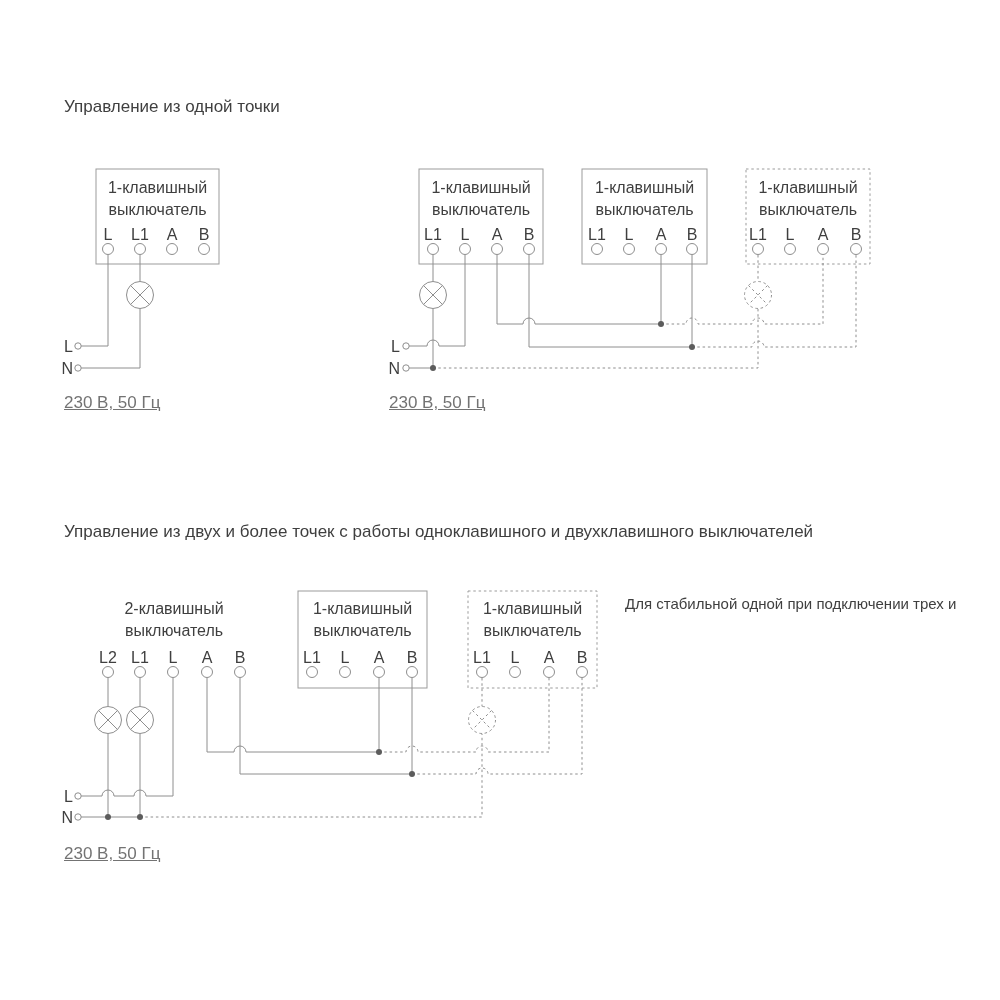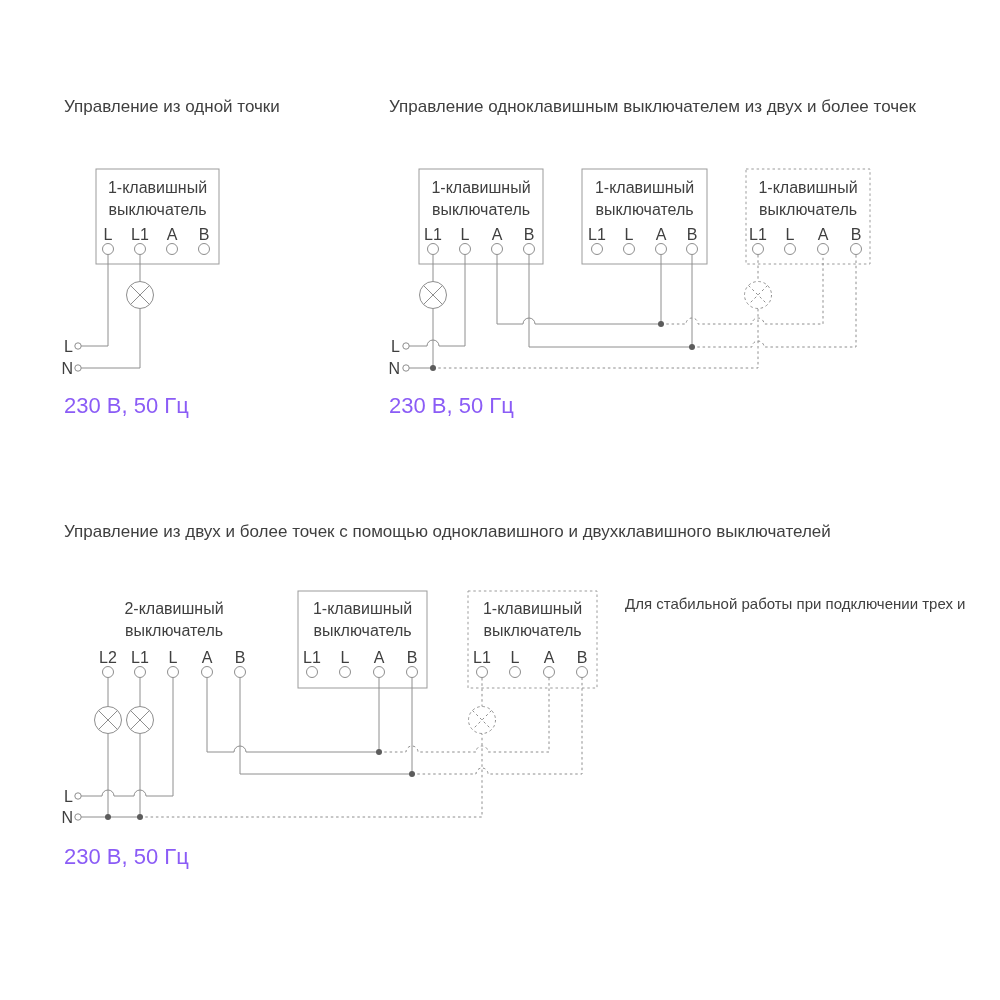--- a/index.html
+++ b/index.html
@@ -1,39 +1,38 @@
 <!DOCTYPE html>
 <html><head>
 <meta charset="utf-8">
 <style>
   html,body{margin:0;padding:0;background:#fff;}
   #canvas{position:relative;width:1000px;height:1000px;background:#fff;overflow:hidden;
           font-family:"Liberation Sans",sans-serif;text-align:center;}
   .title{position:absolute;font-size:17px;color:#3f3f3f;white-space:nowrap;}
-  .voltage{position:absolute;font-size:22px;color:#8b5cf6;white-space:nowrap;}
+  .voltage{position:absolute;font-size:17px;color:#737373;white-space:nowrap;text-decoration:underline;}
   .note{position:absolute;font-size:15px;line-height:21px;color:#3f3f3f;}
   .note div{white-space:nowrap;}
   #schematic{position:absolute;left:0;top:0;}
   #schematic text{font-family:"Liberation Sans",sans-serif;}
 </style>
 </head>
 <body>
 
 <div id="canvas">
 
   <div class="title" style="left:64px;top:97px">Управление из одной точки</div>
-  <div class="title" style="left:389px;top:97px">Управление одноклавишным выключателем из двух и более точек</div>
-  <div class="title" style="left:64px;top:522px">Управление из двух и более точек с помощью одноклавишного и двухклавишного выключателей</div>
+  <div class="title" style="left:64px;top:522px">Управление из двух и более точек с работы одноклавишного и двухклавишного выключателей</div>
 
   <div class="voltage" style="left:64px;top:393px">230 В, 50 Гц</div>
   <div class="voltage" style="left:389px;top:393px">230 В, 50 Гц</div>
   <div class="voltage" style="left:64px;top:844px">230 В, 50 Гц</div>
 
   <div class="note" style="left:625px;top:593px">
-    <div>Для стабильной работы при подключении трех и</div>
+    <div>Для стабильной одной при подключении трех и</div>
   </div>
 
   <svg id="schematic" width="1000" height="1000" viewBox="0 0 1000 1000">
       <rect x="96" y="169" width="123" height="95" fill="none" stroke="#9b9b9b" stroke-width="1"></rect>
       <text x="157.5" y="193" text-anchor="middle" font-size="16" fill="#3f3f3f">1-клавишный</text>
       <text x="157.5" y="215" text-anchor="middle" font-size="16" fill="#3f3f3f">выключатель</text>
       <text x="108" y="240" text-anchor="middle" font-size="16" fill="#3f3f3f">L</text>
       <circle cx="108" cy="249" r="5.5" fill="#fff" stroke="#8e8e8e" stroke-width="1"></circle>
       <text x="140" y="240" text-anchor="middle" font-size="16" fill="#3f3f3f">L1</text>
       <circle cx="140" cy="249" r="5.5" fill="#fff" stroke="#8e8e8e" stroke-width="1"></circle>

